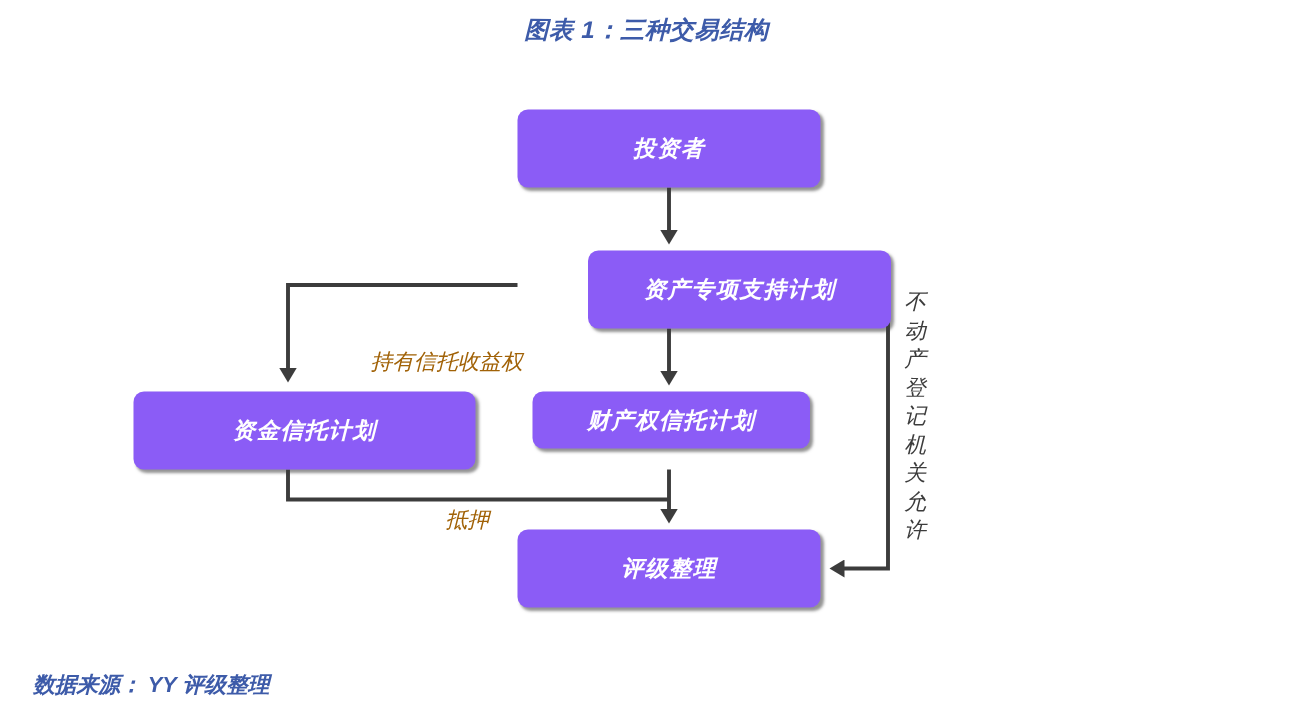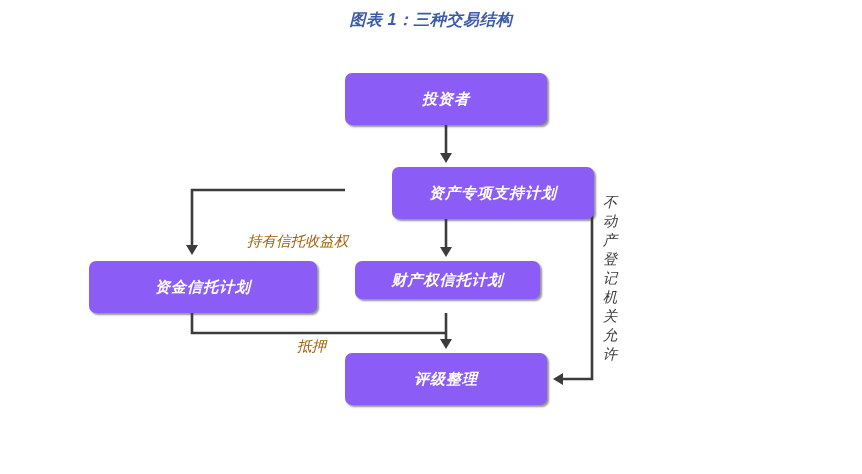--- a/index.html
+++ b/index.html
@@ -161,14 +161,15 @@
       <span>登</span>
       <span>记</span>
       <span>机</span>
       <span>关</span>
       <span>允</span>
       <span>许</span>
     </div>
 
   </div>
 
+  <div id="chart-source">数据来源： YY 评级整理</div>
 
 </div>
 
 </body></html>

